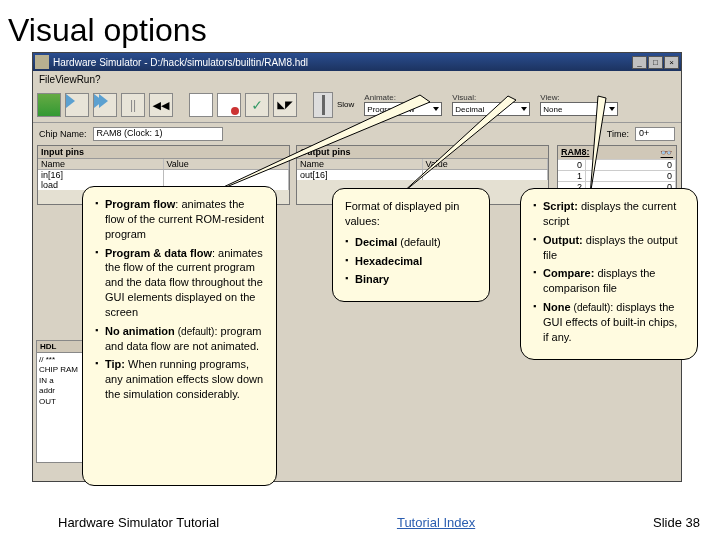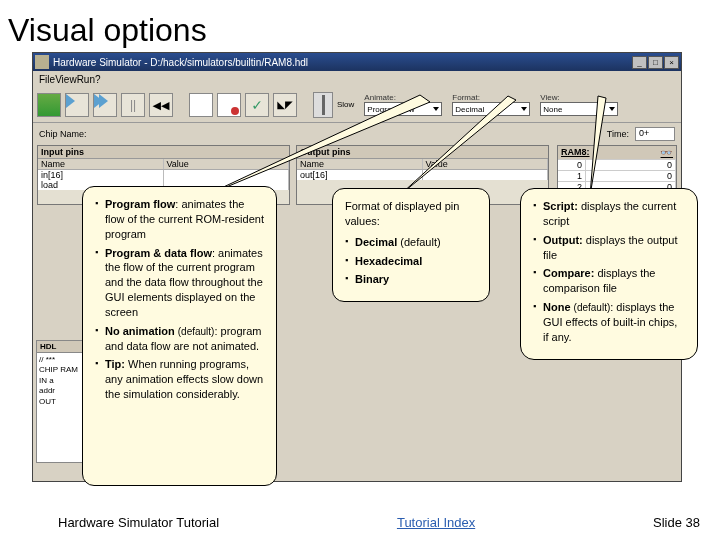--- a/index.html
+++ b/index.html
@@ -90,36 +90,37 @@
     <div class="slider-icon"></div>
     <span style="font-size:8px;">Slow</span>
     <div class="selgroup">
       <span class="lbl">Animate:</span>
       <div class="sel">
           <span>Program flow</span>
           <span class="caret"></span>
         </div>
     </div>
     <div class="selgroup">
-      <span class="lbl">Format:</span>
+      <span class="lbl">Visual:</span>
       <div class="sel">
           <span>Decimal</span>
           <span class="caret"></span>
         </div>
     </div>
     <div class="selgroup">
       <span class="lbl">View:</span>
       <div class="sel">
           <span>None</span>
           <span class="caret"></span>
         </div>
     </div>
   </div>
   <div class="chipbar">
     <span>Chip Name:</span>
+    <span class="field w1">RAM8 (Clock: 1)</span>
     <span style="flex:1;"></span>
     <span>Time:</span>
     <span class="field w2">0+</span>
   </div>
   <div class="pane-area">
     <div class="pane">
       <div class="pane-title">Input pins</div>
       <div class="pane-hdr">
           <span>Name</span>
           <span>Value</span>

